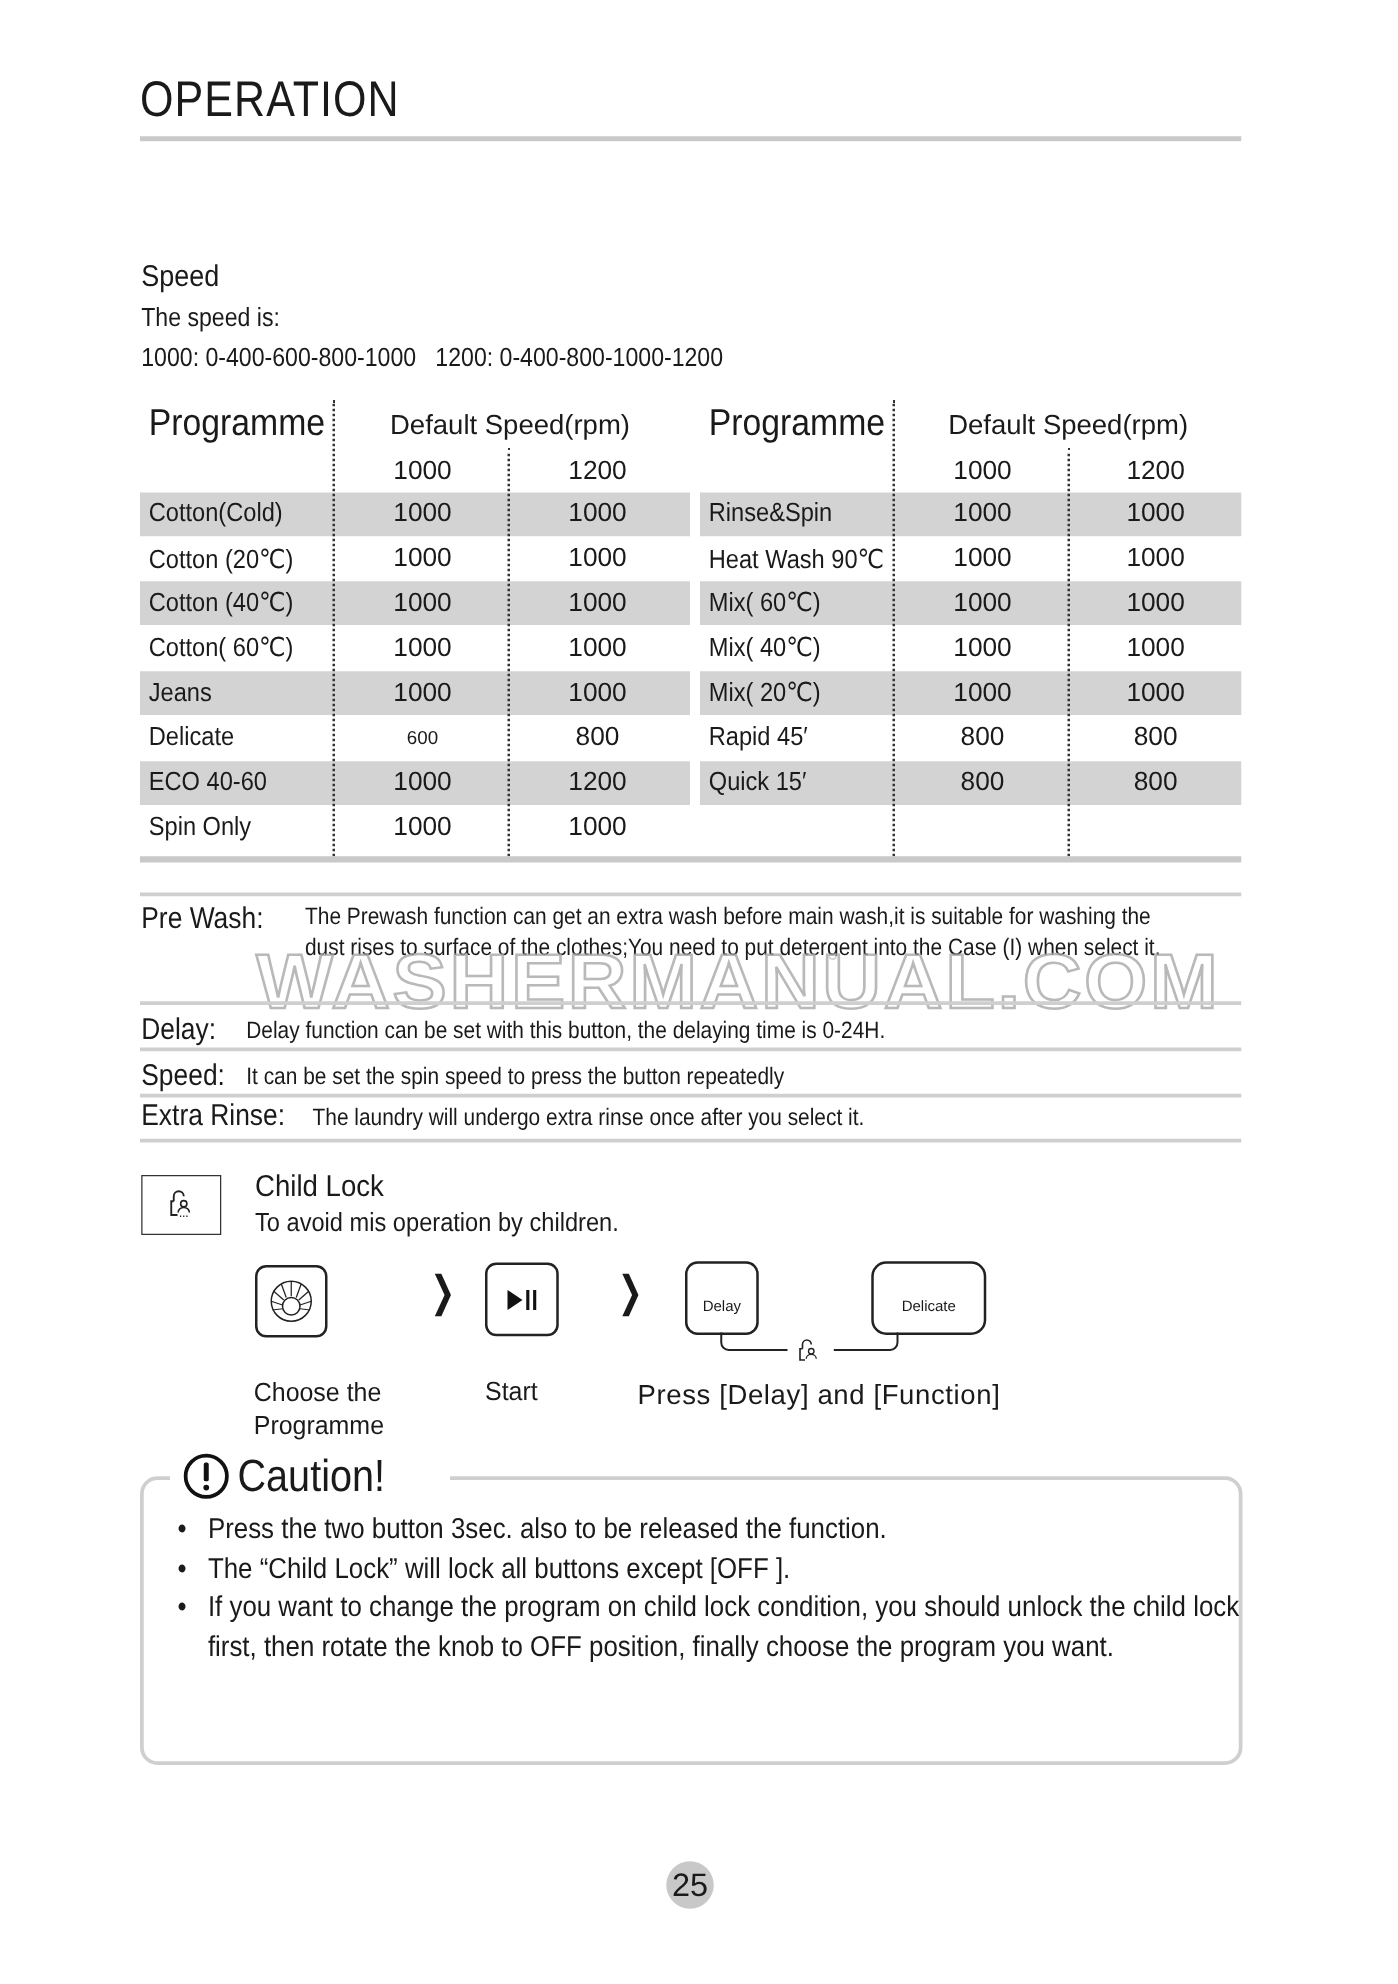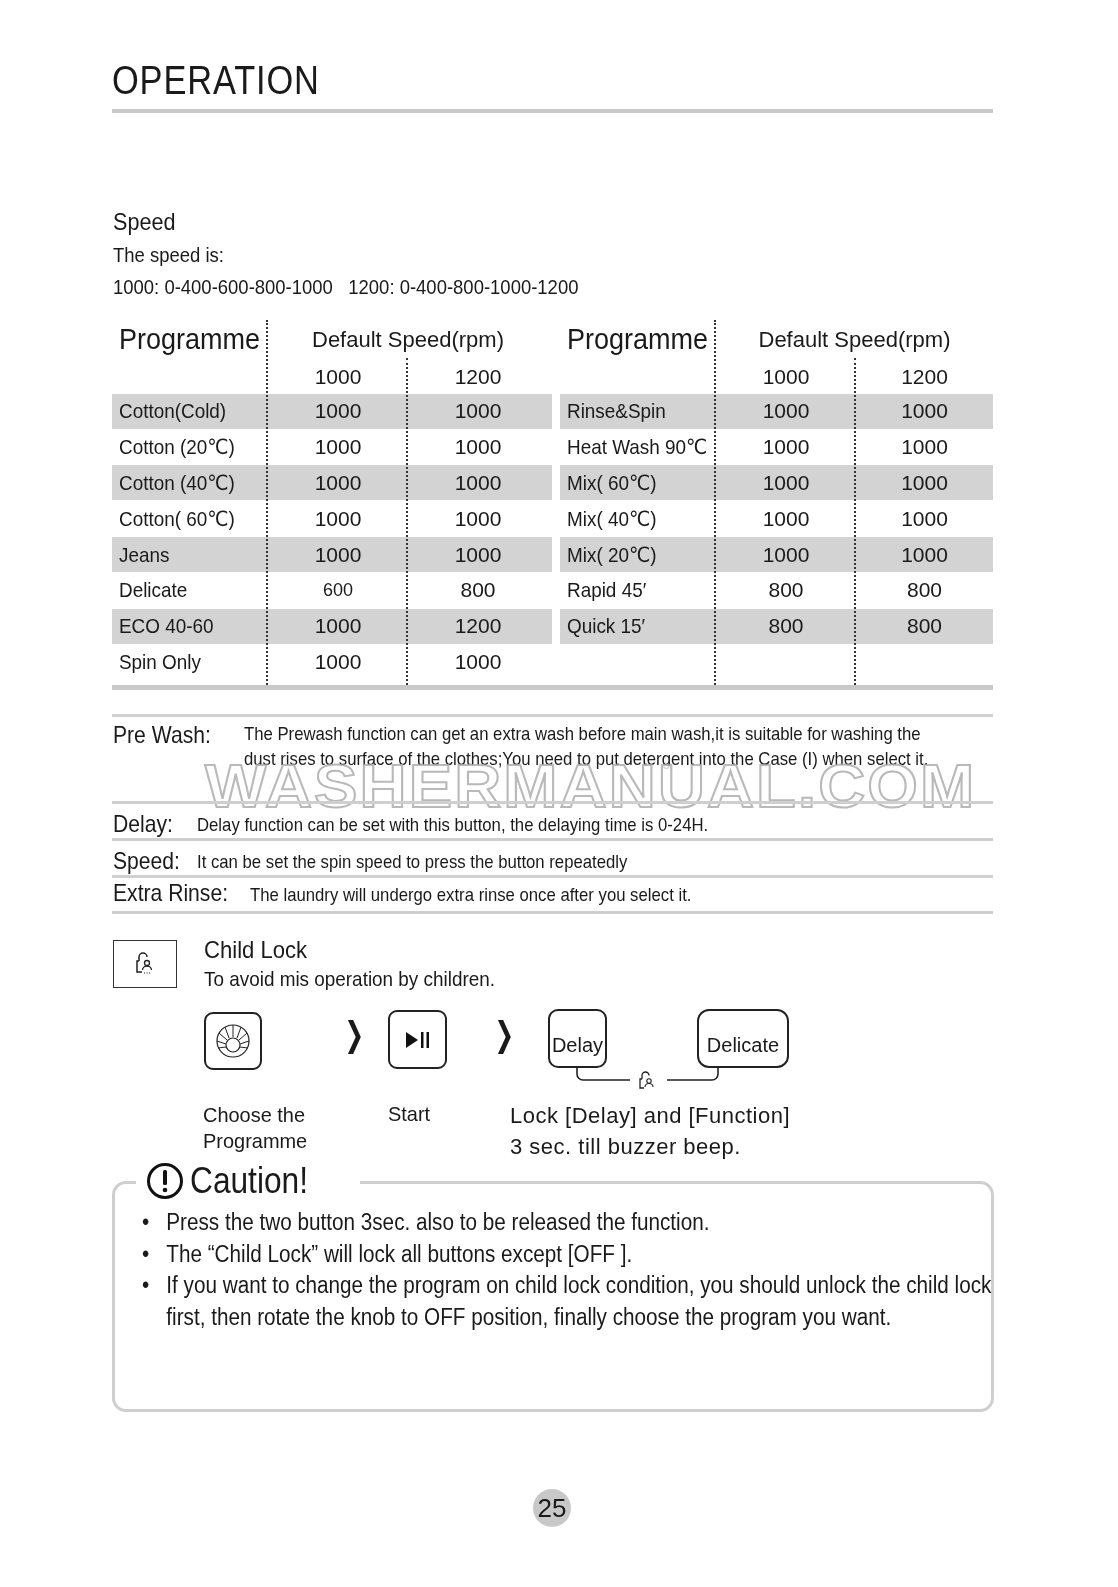--- a/index.html
+++ b/index.html
@@ -22,21 +22,21 @@
                letter-spacing:2px; -webkit-text-stroke:2px #a8a8a8; opacity:0.8; transform:scaleX(1.05); transform-origin:left top; white-space:nowrap; }
 
   .lockbox { position:absolute; left:113px; top:940px; width:62px; height:46px; border:1.5px solid #333; display:flex; align-items:center; justify-content:center; }
   .cl-title { left:204px; top:936px; font-size:24px; transform:scaleX(0.92); transform-origin:left top; }
   .cl-sub { left:204px; top:967px; font-size:21px; transform:scaleX(0.9); transform-origin:left top; }
 
   .keybtn { position:absolute; border:2px solid #222; border-radius:9px; display:flex; align-items:center; justify-content:center; background:#fff; }
   .chev { position:absolute; font-size:34px; transform:scaleX(0.7); }
   .step-lbl { position:absolute; font-size:21px; line-height:26px; transform:scaleX(0.95); transform-origin:left top; }
   .press-lbl { position:absolute; font-size:22px; line-height:31px; letter-spacing:0.5px; }
-  .keytxt { font-size:20px;margin-top:13px; }
+  .keytxt { font-size:12px;margin-top:13px; }
 
   .caution-box { position:absolute; left:112px; top:1181px; width:876px; height:225px; border:3px solid #cfcfcf; border-radius:14px; }
   .caution-gap { position:absolute; left:136px; top:1172px; width:224px; height:20px; background:#fff; }
   .caution-title { position:absolute; left:146px; top:1160px; display:flex; align-items:center; gap:6px; font-size:36px; }
   .caution-title span.t { transform:scaleX(0.88); transform-origin:left center; display:inline-block; }
   .bullets { position:absolute; left:142px; top:1207px; width:850px; }
   .bullet { position:relative; padding-left:27px; font-size:23px; line-height:31.5px; transform:scaleX(0.9); transform-origin:left top; width:940px; }
   .bullet .dot { position:absolute; left:0; top:0; }
 
   .page-num { position:absolute; left:533px; top:1489px; width:38px; height:38px; border-radius:50%; background:#c8c8c8; display:flex; align-items:center; justify-content:center; font-size:26px; }
@@ -69,21 +69,21 @@
     <div class="abs" style="left: 268px; top: 465.4px; width: 140px; height: 35px; display: flex; align-items: center; justify-content: center; font-size: 21px;">1000</div>
     <div class="abs" style="left: 408px; top: 465.4px; width: 140px; height: 35px; display: flex; align-items: center; justify-content: center; font-size: 21px;">1000</div>
     <div class="abs" style="left: 119px; top: 501.2px; height: 35px; display: flex; align-items: center; font-size: 21px; white-space: nowrap; transform: scaleX(0.9); transform-origin: left center;">Cotton( 60℃)</div>
     <div class="abs" style="left: 268px; top: 501.2px; width: 140px; height: 35px; display: flex; align-items: center; justify-content: center; font-size: 21px;">1000</div>
     <div class="abs" style="left: 408px; top: 501.2px; width: 140px; height: 35px; display: flex; align-items: center; justify-content: center; font-size: 21px;">1000</div>
     <div class="abs" style="left: 112px; top: 537px; width: 440px; height: 35px; background: rgb(211, 211, 211);"></div>
     <div class="abs" style="left: 119px; top: 537px; height: 35px; display: flex; align-items: center; font-size: 21px; white-space: nowrap; transform: scaleX(0.9); transform-origin: left center;">Jeans</div>
     <div class="abs" style="left: 268px; top: 537px; width: 140px; height: 35px; display: flex; align-items: center; justify-content: center; font-size: 21px;">1000</div>
     <div class="abs" style="left: 408px; top: 537px; width: 140px; height: 35px; display: flex; align-items: center; justify-content: center; font-size: 21px;">1000</div>
     <div class="abs" style="left: 119px; top: 572.8px; height: 35px; display: flex; align-items: center; font-size: 21px; white-space: nowrap; transform: scaleX(0.9); transform-origin: left center;">Delicate</div>
-    <div class="abs" style="left: 268px; top: 572.8px; width: 140px; height: 35px; display: flex; align-items: center; justify-content: center; font-size: 18px;">600</div>
+    <div class="abs" style="left: 268px; top: 572.8px; width: 140px; height: 35px; display: flex; align-items: center; justify-content: center; font-size: 15px;">600</div>
     <div class="abs" style="left: 408px; top: 572.8px; width: 140px; height: 35px; display: flex; align-items: center; justify-content: center; font-size: 21px;">800</div>
     <div class="abs" style="left: 112px; top: 608.6px; width: 440px; height: 35px; background: rgb(211, 211, 211);"></div>
     <div class="abs" style="left: 119px; top: 608.6px; height: 35px; display: flex; align-items: center; font-size: 21px; white-space: nowrap; transform: scaleX(0.9); transform-origin: left center;">ECO 40-60</div>
     <div class="abs" style="left: 268px; top: 608.6px; width: 140px; height: 35px; display: flex; align-items: center; justify-content: center; font-size: 21px;">1000</div>
     <div class="abs" style="left: 408px; top: 608.6px; width: 140px; height: 35px; display: flex; align-items: center; justify-content: center; font-size: 21px;">1200</div>
     <div class="abs" style="left: 119px; top: 644.4px; height: 35px; display: flex; align-items: center; font-size: 21px; white-space: nowrap; transform: scaleX(0.9); transform-origin: left center;">Spin Only</div>
     <div class="abs" style="left: 268px; top: 644.4px; width: 140px; height: 35px; display: flex; align-items: center; justify-content: center; font-size: 21px;">1000</div>
     <div class="abs" style="left: 408px; top: 644.4px; width: 140px; height: 35px; display: flex; align-items: center; justify-content: center; font-size: 21px;">1000</div>
     <div class="vdot" style="left: 266px; top: 320px; height: 365px;"></div>
     <div class="vdot" style="left: 406px; top: 358px; height: 327px;"></div>
@@ -199,22 +199,21 @@
     <path d="M7 16 a4 3.5 0 0 1 8 0" fill="none" stroke="#222" stroke-width="1.1"></path>
   </g>
 </svg>
 
 <div class="step-lbl" style="left:203px; top:1102px;">
   <div>Choose the</div>
   <div>Programme</div>
 </div>
 <div class="step-lbl" style="left:388px; top:1101px;">Start</div>
 <div class="press-lbl" style="left:510px; top:1100px;">
-  <div>Lock [Delay] and [Function]</div>
-  <div>3 sec. till buzzer beep.</div>
+  <div>Press [Delay] and [Function]</div>
 </div>
 
 <div class="caution-box"></div>
 <div class="caution-gap"></div>
 <div class="caution-title">
   <svg width="38" height="38" viewBox="0 0 38 38">
     <circle cx="19" cy="19" r="16.5" fill="none" stroke="#111" stroke-width="3"></circle>
     <rect x="17" y="8" width="4" height="15" rx="1.5" fill="#111"></rect>
     <circle cx="19" cy="28" r="2.3" fill="#111"></circle>
   </svg>

